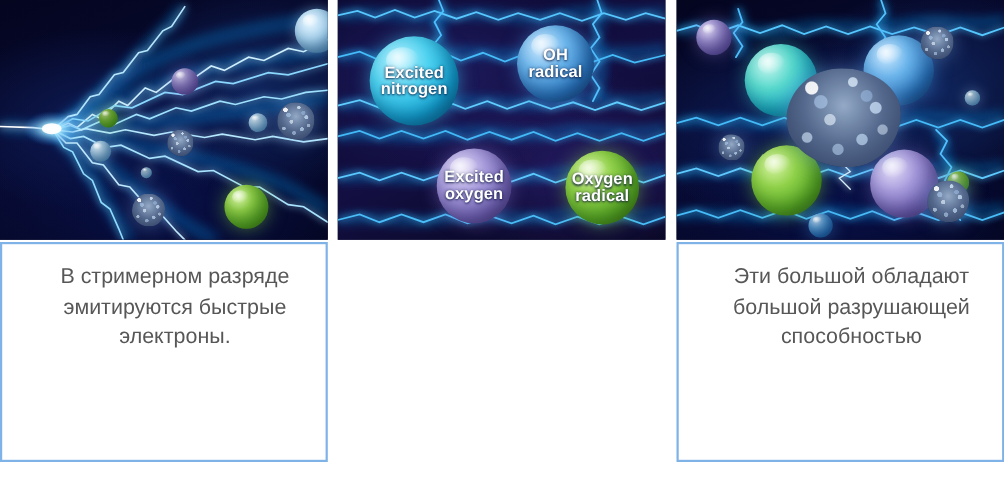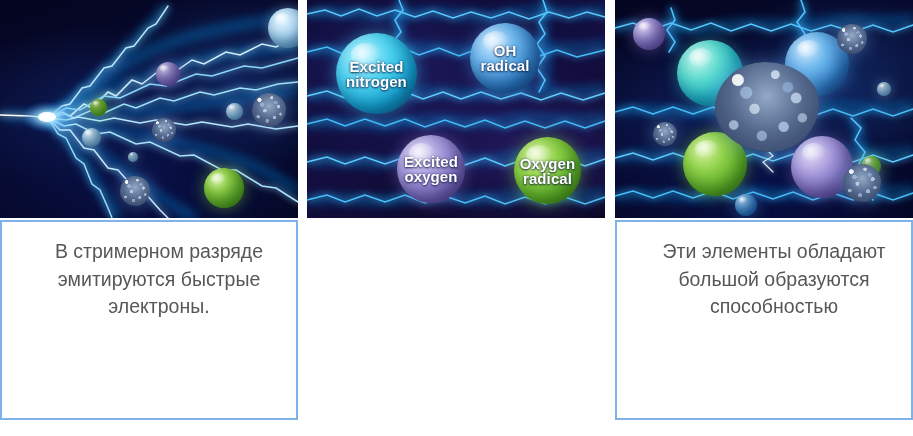--- a/index.html
+++ b/index.html
@@ -293,17 +293,17 @@
       <div class="sph s-green" style="left:246px;top:156px;width:20px;height:20px;"></div>
       <div class="sph s-pale" style="left:262px;top:82px;width:14px;height:14px;"></div>
 
       <div class="clump" style="left:100px;top:62px;width:104px;height:90px;"></div>
       <div class="clump" style="left:222px;top:24px;width:30px;height:30px;"></div>
       <div class="clump" style="left:38px;top:122px;width:24px;height:24px;"></div>
       <div class="clump" style="left:228px;top:164px;width:38px;height:38px;"></div>
     </div>
 
     <div class="cap">
-      <p>Эти элементы обладают большой образуются способностью</p>
+      <p>Эти большой обладают большой разрушающей способностью</p>
     </div>
   </div>
 
 </div>
 
 </body></html>

